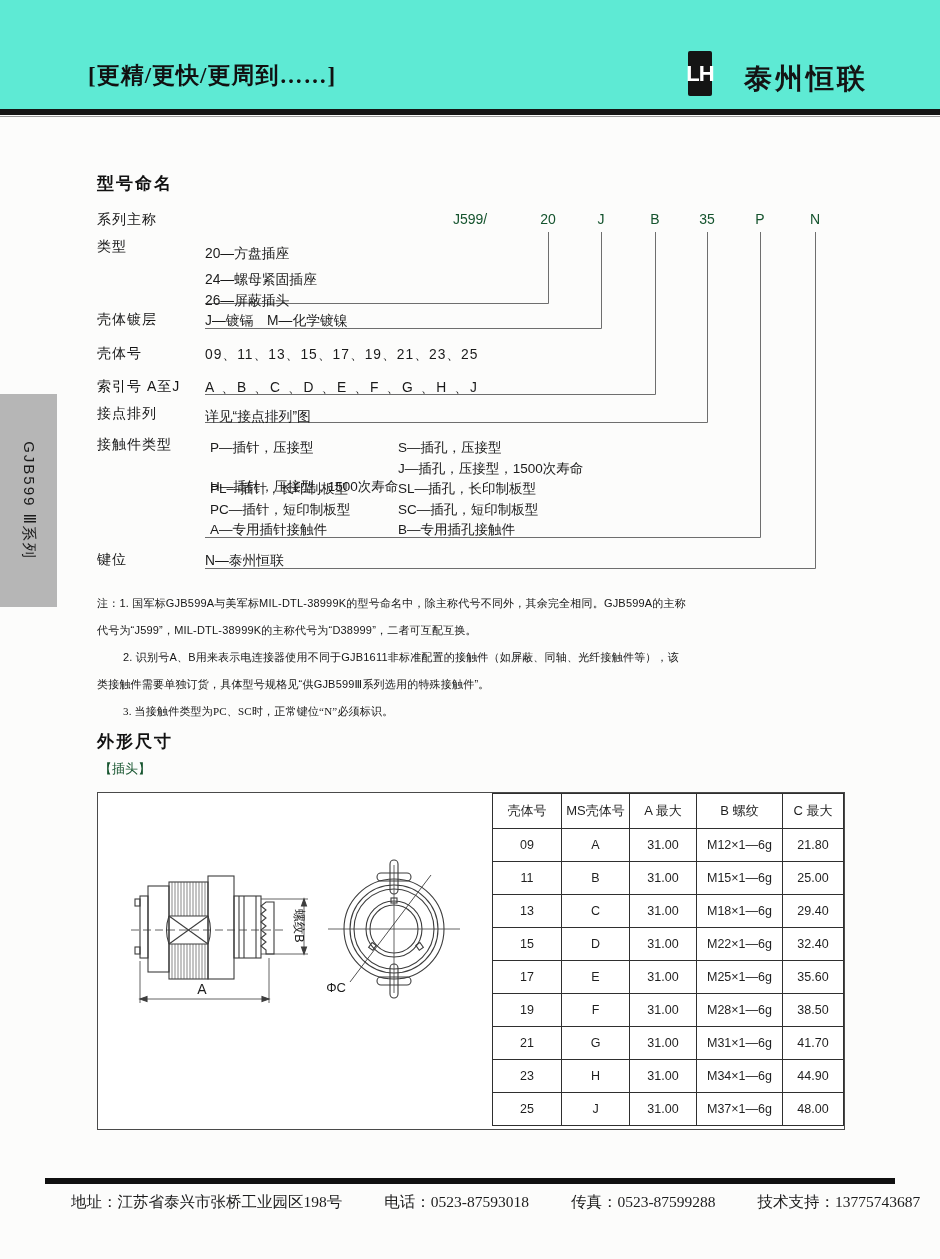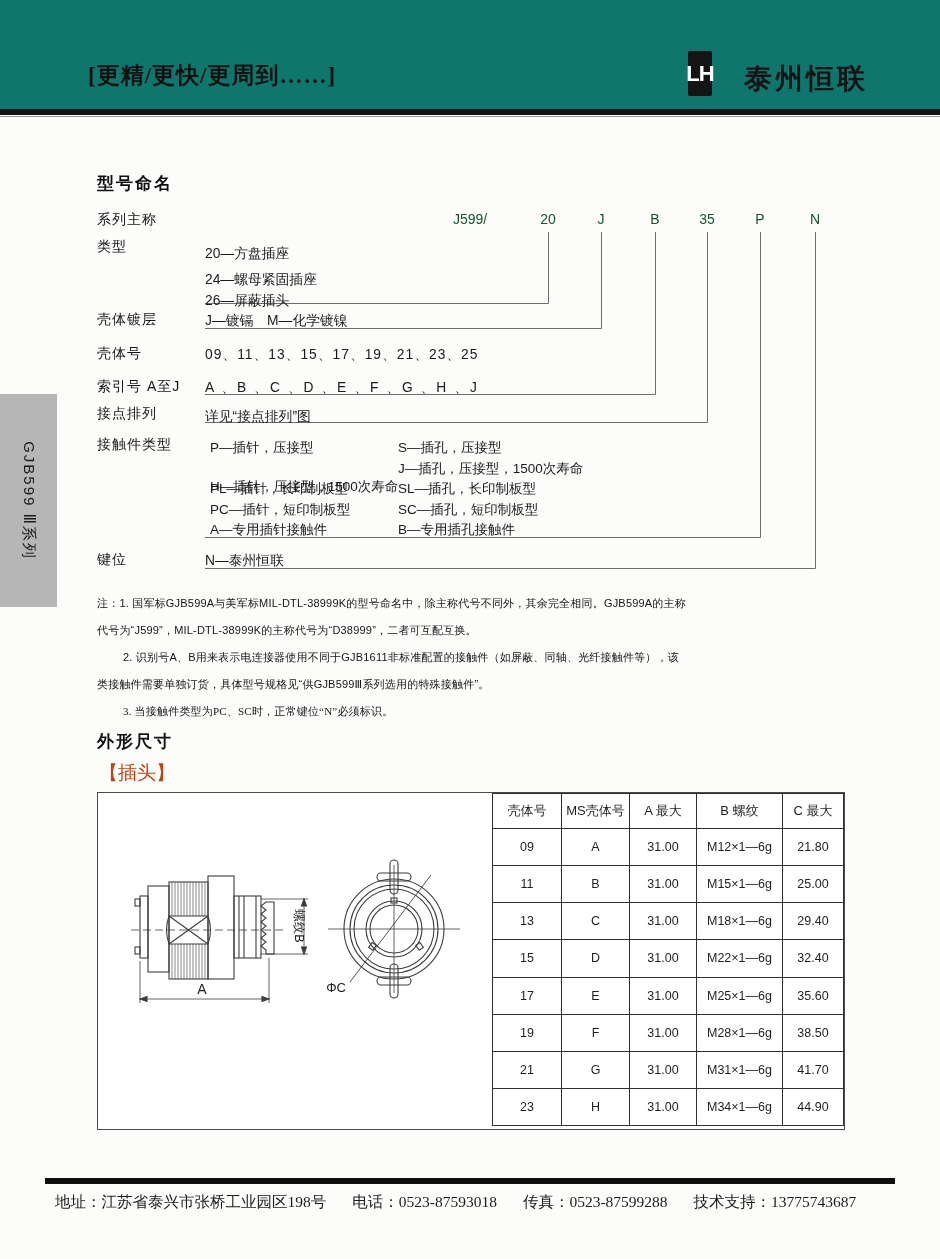--- a/index.html
+++ b/index.html
@@ -1,21 +1,21 @@
 <!DOCTYPE html>
 <html><head>
 <meta charset="utf-8">
 <style>
   html,body{margin:0;padding:0;background:#d9d9d9;}
   #page{position:relative;width:940px;height:1259px;background:#fcfcfb;overflow:hidden;
         font-family:"Liberation Sans","DejaVu Sans",sans-serif;color:#1c1c1c;}
   .abs{position:absolute;white-space:nowrap;}
 
   
-  #header-band{position:absolute;left:0;top:0;width:940px;height:109px;background:#0f766e;}
+  #header-band{position:absolute;left:0;top:0;width:940px;height:109px;background:#5eead4;}
   #slogan{left:88px;top:60px;font-family:"Liberation Serif","DejaVu Serif",serif;
           font-weight:bold;font-size:23px;letter-spacing:1px;color:#111;}
   #logo-box{left:688px;top:51px;width:24px;height:45px;background:#141414;border-radius:2px;
             display:flex;align-items:center;justify-content:center;}
   #logo-box span{color:#fff;font-weight:bold;font-size:22px;letter-spacing:-1px;}
   #brand{left:744px;top:60px;font-size:28px;font-weight:900;letter-spacing:3px;color:#141414;}
   #header-rule{position:absolute;left:0;top:109px;width:940px;height:6px;background:#151515;}
   #header-rule2{position:absolute;left:0;top:116px;width:940px;height:1px;background:#9a9a9a;}
 
   
@@ -36,21 +36,21 @@
   #dim-table{position:absolute;right:0;top:0;width:346px;height:333px;border-collapse:collapse;table-layout:fixed;}
   #dim-table th,#dim-table td{border:1.6px solid #2f2f2f;text-align:center;vertical-align:middle;
         font-size:12.5px;font-weight:normal;color:#1f1f1f;padding:0;}
   #dim-table th{font-size:13px;height:34px;}
 
   
   #footer-bar{position:absolute;left:45px;top:1178px;width:850px;height:6px;background:#101010;}
   #footer-row{position:absolute;left:55px;top:1192px;display:flex;gap:26px;
         font-family:"Liberation Serif","DejaVu Serif",serif;font-size:15.5px;color:#1b1b1b;white-space:nowrap;}
   svg{display:block;}
-  .nowrap{white-space:nowrap;}
+  .nowrap{white-space:nowrap;margin-left:16px;}
 </style>
 </head>
 <body>
 
 <div id="page">
 
   <div id="header-band">
     <div id="slogan" class="abs">[更精/更快/更周到……]</div>
     <div id="logo-box" class="abs">
       <span>LH</span>
@@ -97,21 +97,21 @@
   <div class="abs row-item" style="left:205px;top:379px;letter-spacing:2px;">A 、B 、C 、D 、E 、F 、G 、H 、J</div>
   <div class="abs row-item" style="left:205px;top:408px;">详见“接点排列”图</div>
   <div class="abs row-item" style="left:205px;top:552px;">N—泰州恒联</div>
 
   <div id="code-row"></div>
   <div id="type-options"></div>
   <div id="contact-pairs"></div>
   <div id="notes-block"></div>
 
   <div class="abs sec-title" style="left:97px;top:730px;">外形尺寸</div>
-  <div class="abs" style="left:99px;top:760px;font-size:19px;color:#c2410c;">【插头】</div>
+  <div class="abs" style="left:99px;top:760px;font-size:13px;color:#14532d;">【插头】</div>
 
   <div id="outline-box">
 
     <svg width="400" height="333" viewBox="0 0 400 333">
       <g stroke="#3d3d3d" stroke-width="1.1" fill="none">
 
         <rect x="42" y="103" width="8" height="62"></rect>
         <rect x="37" y="106" width="5" height="7"></rect>
         <rect x="37" y="154" width="5" height="7"></rect>
 
@@ -236,20 +236,27 @@
             <td>31.00</td>
             <td>M31×1—6g</td>
             <td>41.70</td>
           </tr>
           <tr>
             <td>23</td>
             <td>H</td>
             <td>31.00</td>
             <td>M34×1—6g</td>
             <td>44.90</td>
+          </tr>
+          <tr>
+            <td>25</td>
+            <td>J</td>
+            <td>31.00</td>
+            <td>M37×1—6g</td>
+            <td>48.00</td>
           </tr>
         </tbody>
     </table>
   </div>
 
   <div id="footer-bar"></div>
   <div id="footer-row">
     <span class="nowrap"><span>地址：</span><span>江苏省泰兴市张桥工业园区198号</span></span>
     <span class="nowrap"><span>电话：</span><span>0523-87593018</span></span>
     <span class="nowrap"><span>传真：</span><span>0523-87599288</span></span>

